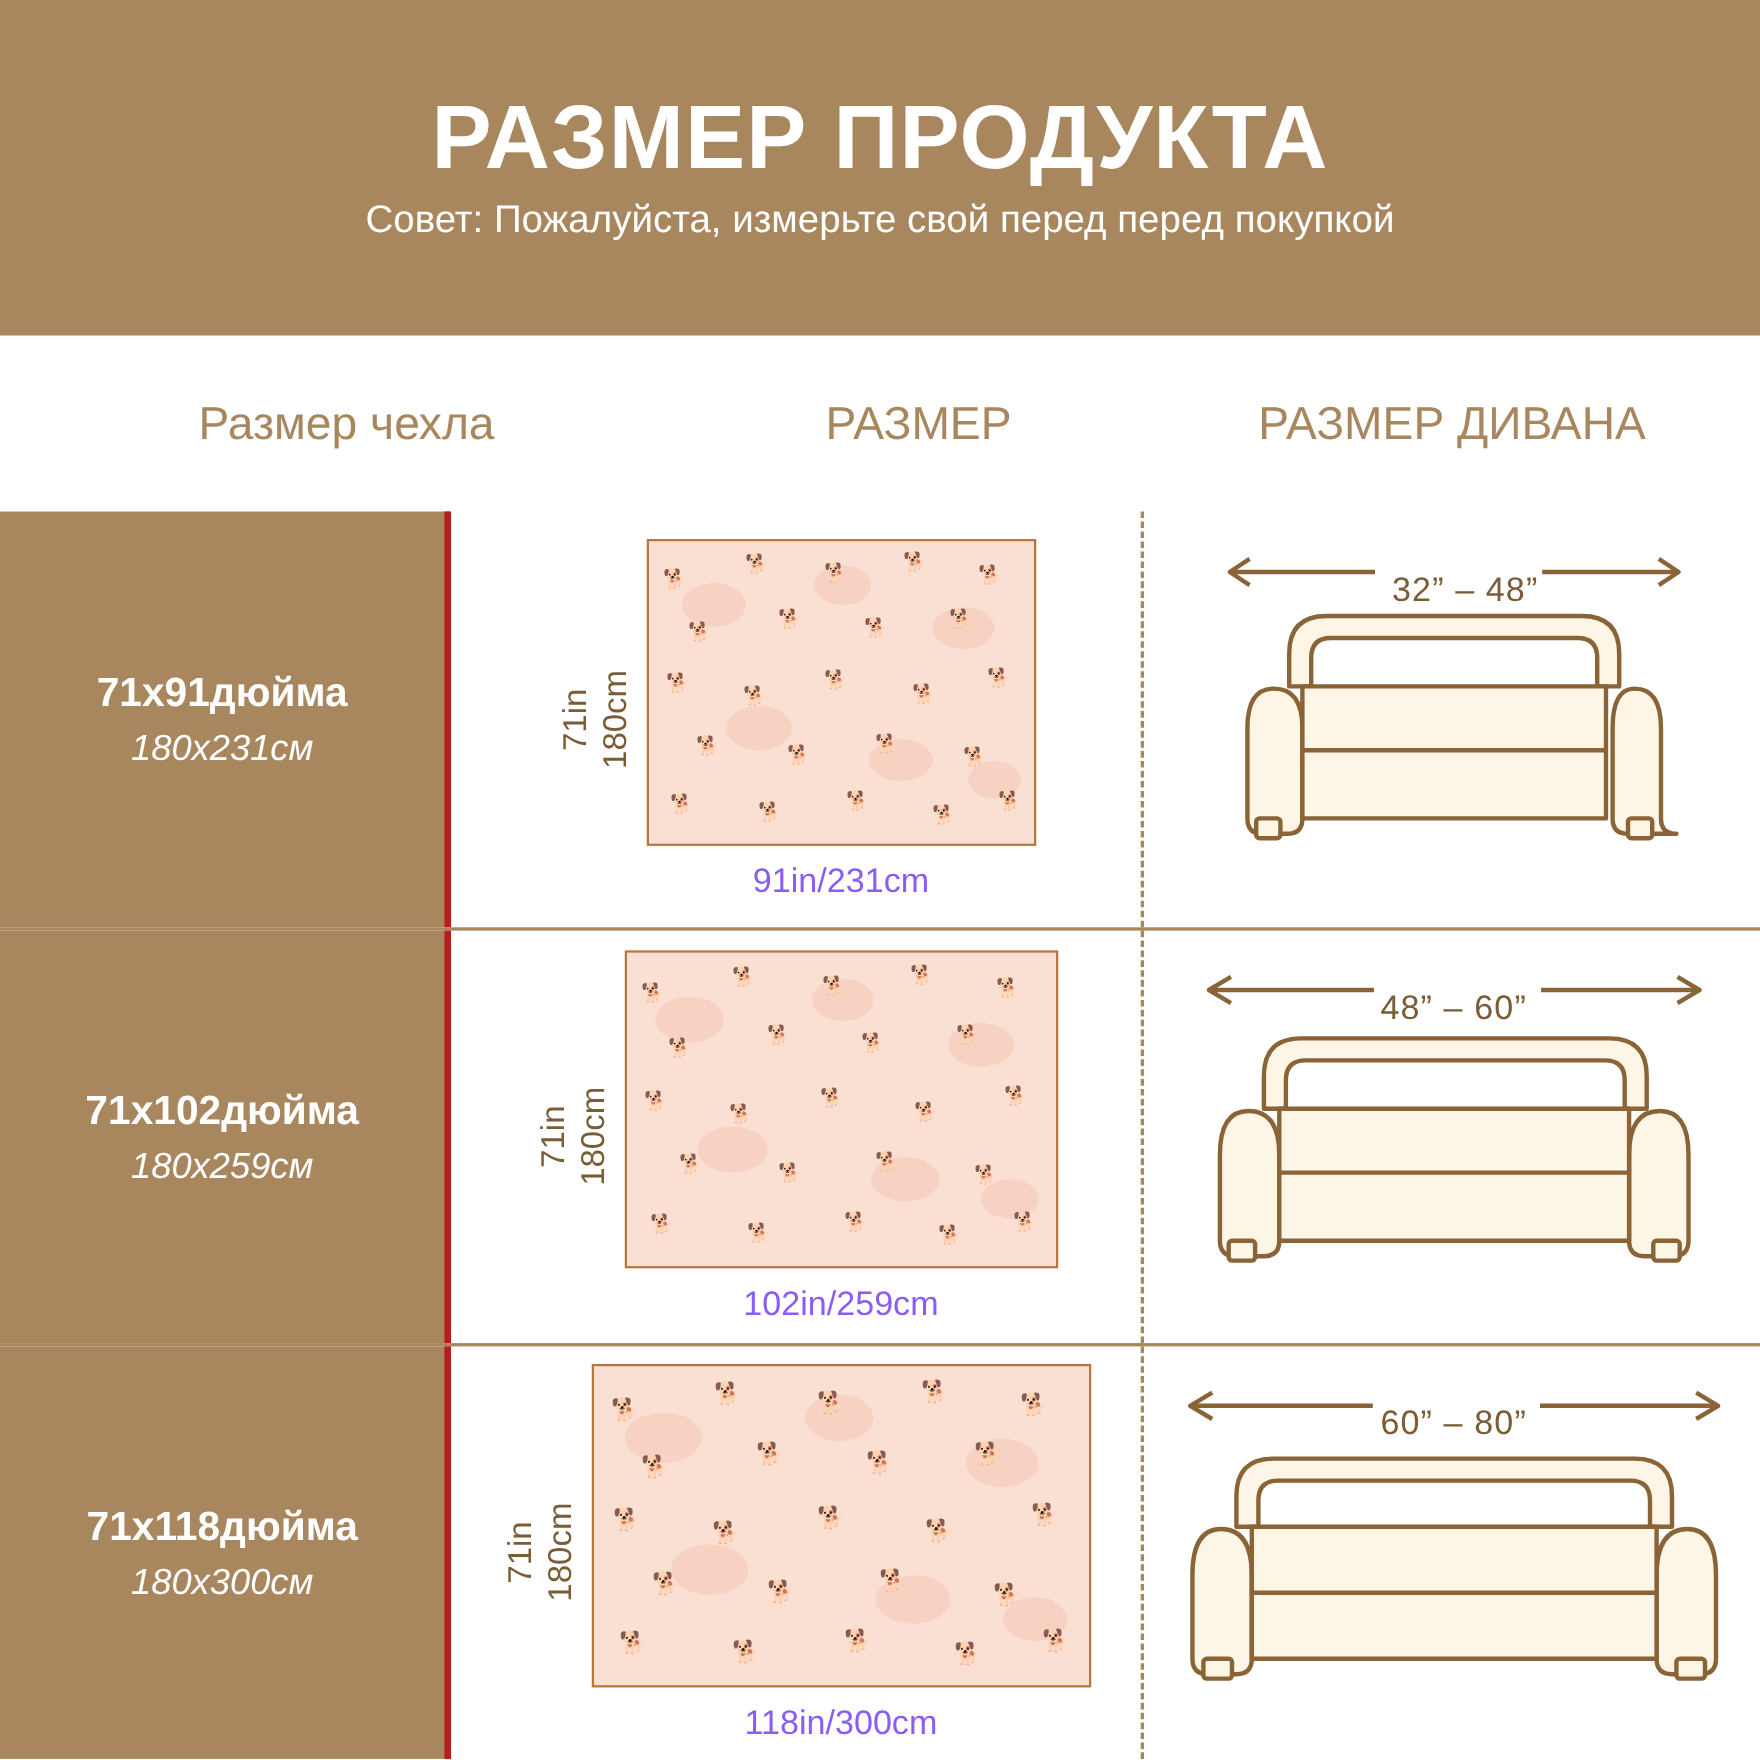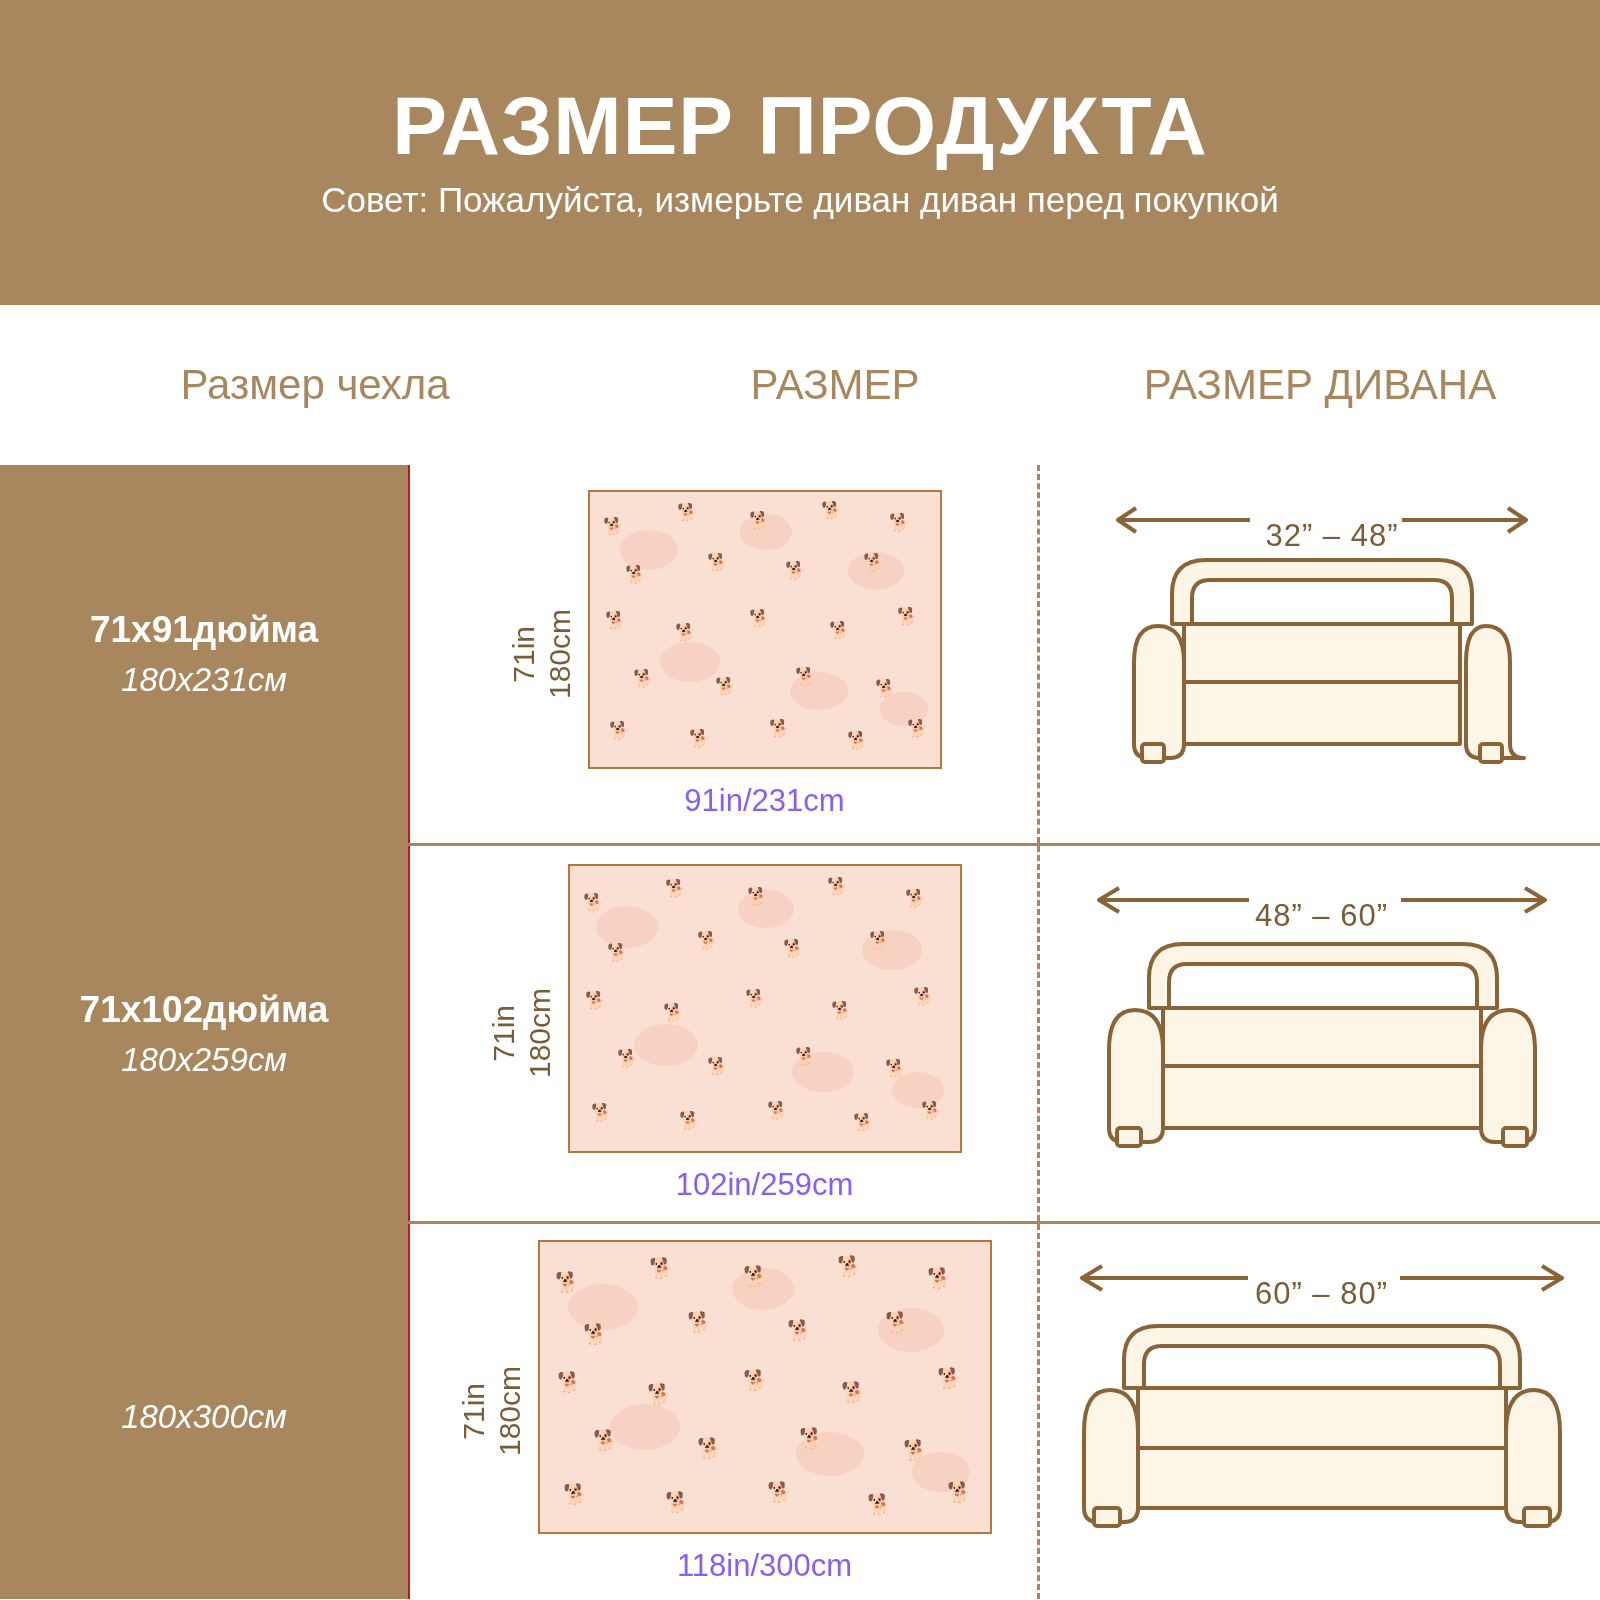--- a/index.html
+++ b/index.html
@@ -80,21 +80,21 @@
     box-sizing: border-box;
   }
   .row + .row { border-top: 3px solid #a9875e; }
   .size-cell {
     position: absolute;
     left: 0; top: 0;
     width: 410px;
     height: 100%;
     background: #a9875e;
     box-sizing: border-box;
-    border-right: 2px solid #b91c1c;
+    border-right: 6px solid #b91c1c;
     display: flex;
     flex-direction: column;
     align-items: center;
     justify-content: center;
     color: #ffffff;
   }
   .size-in {
     font-size: 37px;
     font-weight: bold;
     letter-spacing: 0px;
@@ -187,21 +187,21 @@
     letter-spacing: 1px;
   }
 </style>
 </head>
 <body>
 
 <div class="page">
 
   <div class="header">
     <div class="header-title">РАЗМЕР ПРОДУКТА</div>
-    <div class="header-sub">Совет: Пожалуйста, измерьте диван диван перед покупкой</div>
+    <div class="header-sub">Совет: Пожалуйста, измерьте свой перед перед покупкой</div>
   </div>
 
   <div class="colheads">
     <div class="colhead c2">Размер чехла</div>
     <div class="colhead c1">РАЗМЕР</div>
     <div class="colhead c3">РАЗМЕР ДИВАНА</div>
   </div>
 
   <div class="rows">
 
@@ -354,20 +354,21 @@
               <line x1="76" y1="200" x2="394" y2="200"></line>
             </g>
           </svg>
           <div class="dim-label" style="position:relative; top:-268px;">48” – 60”</div>
         </div>
       </div>
     </div>
 
     <div class="row">
       <div class="size-cell">
+        <div class="size-in">71x118дюйма</div>
         <div class="size-cm">180x300см</div>
       </div>
 
       <div class="cover-cell">
         <div class="cover-wrap">
           <div class="v-labels">
             <div class="v-label">71in</div>
             <div class="v-label">180cm</div>
           </div>
           <div class="cover-col">

